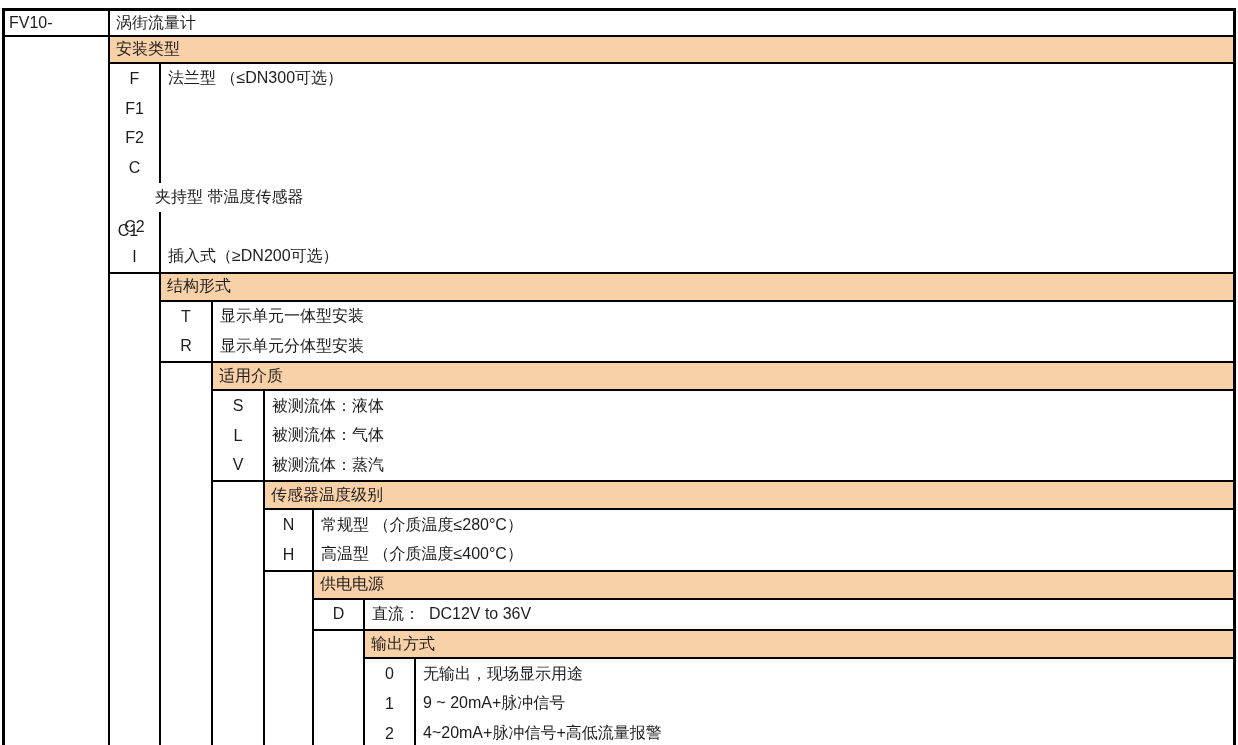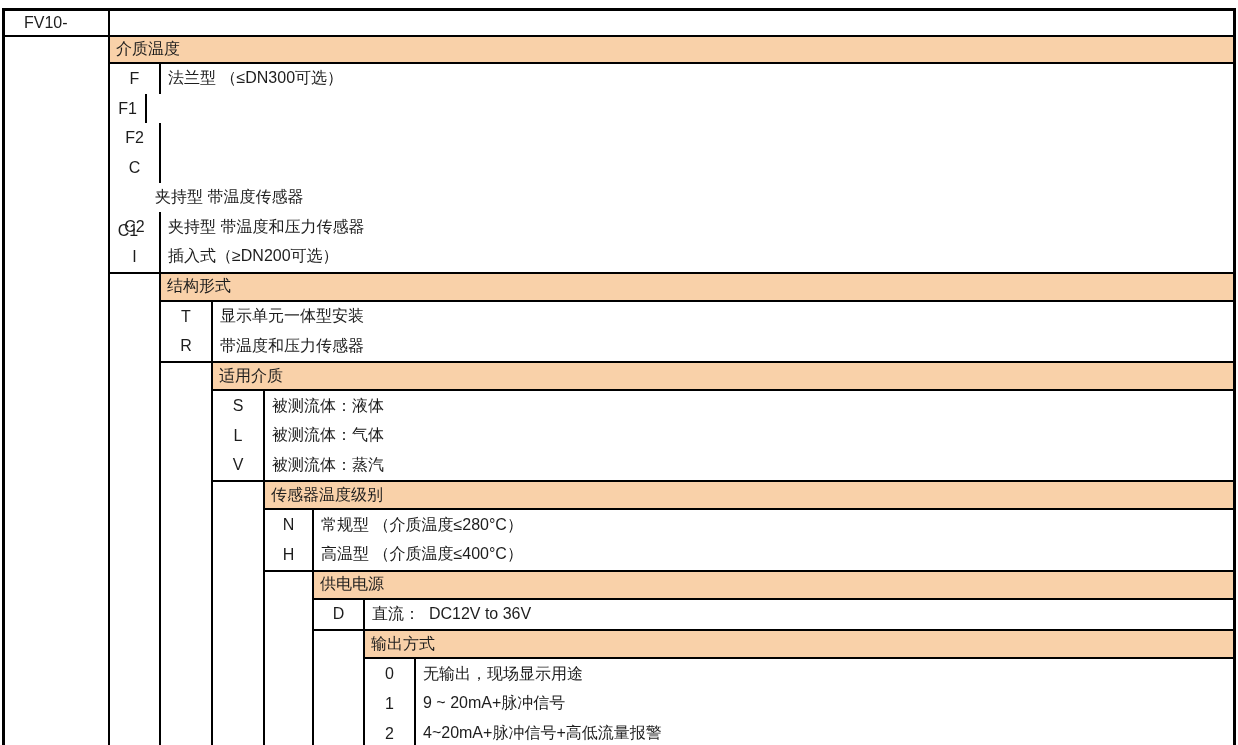--- a/index.html
+++ b/index.html
@@ -16,21 +16,21 @@
     width: 1234px;
     border: 3px solid var(--border, #000);
     background: #fff;
   }
   .row { display: flex; align-items: stretch; }
   .title-row { height: 26px; border-bottom: 2px solid var(--border, #000); }
   .prefix-cell {
     width: 105px; flex: 0 0 105px;
     border-right: 2px solid var(--border, #000);
     display: flex; align-items: center;
-    padding-left: 19px; font-size: 16px;
+    padding-left: 4px; font-size: 16px;
   }
   .product-cell {
     flex: 1; display: flex; align-items: center;
     padding-left: 6px; font-size: 16px;
   }
   .spacer { flex: 0 0 auto; border-right: 2px solid var(--border, #000); }
   .hrow { height: 30px; }
   .hrow.first { height: 27px; }
   .header-cell {
     flex: 1;
@@ -52,52 +52,52 @@
     padding-left: 7px; font-size: 16px;
     white-space: pre;
   }
 </style>
 </head>
 <body style="color: rgb(29, 29, 29);">
 
 <div class="sheet">
   <div class="row title-row">
     <div class="prefix-cell">FV10-</div>
+    <div class="product-cell">涡街流量计</div>
   </div>
   <div id="sections">
       <div class="row hrow first">
         <div class="spacer" style="width: 105px;"></div>
-        <div class="header-cell">介质温度</div>
+        <div class="header-cell">安装类型</div>
       </div>
       <div class="row irow">
         <div class="spacer" style="width: 105px;"></div>
         <div class="code-cell" style="width: 51px;">F</div>
         <div class="desc-cell">法兰型 （≤DN300可选）</div>
       </div>
       <div class="row irow">
         <div class="spacer" style="width: 105px;"></div>
-        <div class="code-cell" style="width: 37px;">F1</div>
+        <div class="code-cell" style="width: 51px;">F1</div>
       </div>
       <div class="row irow">
         <div class="spacer" style="width: 105px;"></div>
         <div class="code-cell" style="width: 51px;">F2</div>
       </div>
       <div class="row irow">
         <div class="spacer" style="width: 105px;"></div>
         <div class="code-cell" style="width: 51px;">C</div>
       </div>
       <div class="row irow">
         <div class="spacer" style="width: 105px;"></div>
         <div class="code-cell" style="width: 38px; margin-top: 48px;">C1</div>
         <div class="desc-cell">夹持型 带温度传感器</div>
       </div>
       <div class="row irow">
         <div class="spacer" style="width: 105px;"></div>
         <div class="code-cell" style="width: 51px;">C2</div>
-        <div class="desc-cell">夹持型 带温度和压力传感器</div>
       </div>
       <div class="row irow">
         <div class="spacer" style="width: 105px;"></div>
         <div class="code-cell" style="width: 51px;">I</div>
         <div class="desc-cell">插入式（≥DN200可选）</div>
       </div>
       <div class="row hrow">
         <div class="spacer" style="width: 105px;"></div>
         <div class="spacer bt" style="width: 51px;"></div>
         <div class="header-cell bt">结构形式</div>
@@ -105,21 +105,21 @@
       <div class="row irow">
         <div class="spacer" style="width: 105px;"></div>
         <div class="spacer" style="width: 51px;"></div>
         <div class="code-cell" style="width: 52px;">T</div>
         <div class="desc-cell">显示单元一体型安装</div>
       </div>
       <div class="row irow">
         <div class="spacer" style="width: 105px;"></div>
         <div class="spacer" style="width: 51px;"></div>
         <div class="code-cell" style="width: 52px;">R</div>
-        <div class="desc-cell">带温度和压力传感器</div>
+        <div class="desc-cell">显示单元分体型安装</div>
       </div>
       <div class="row hrow">
         <div class="spacer" style="width: 105px;"></div>
         <div class="spacer" style="width: 51px;"></div>
         <div class="spacer bt" style="width: 52px;"></div>
         <div class="header-cell bt">适用介质</div>
       </div>
       <div class="row irow">
         <div class="spacer" style="width: 105px;"></div>
         <div class="spacer" style="width: 51px;"></div>

